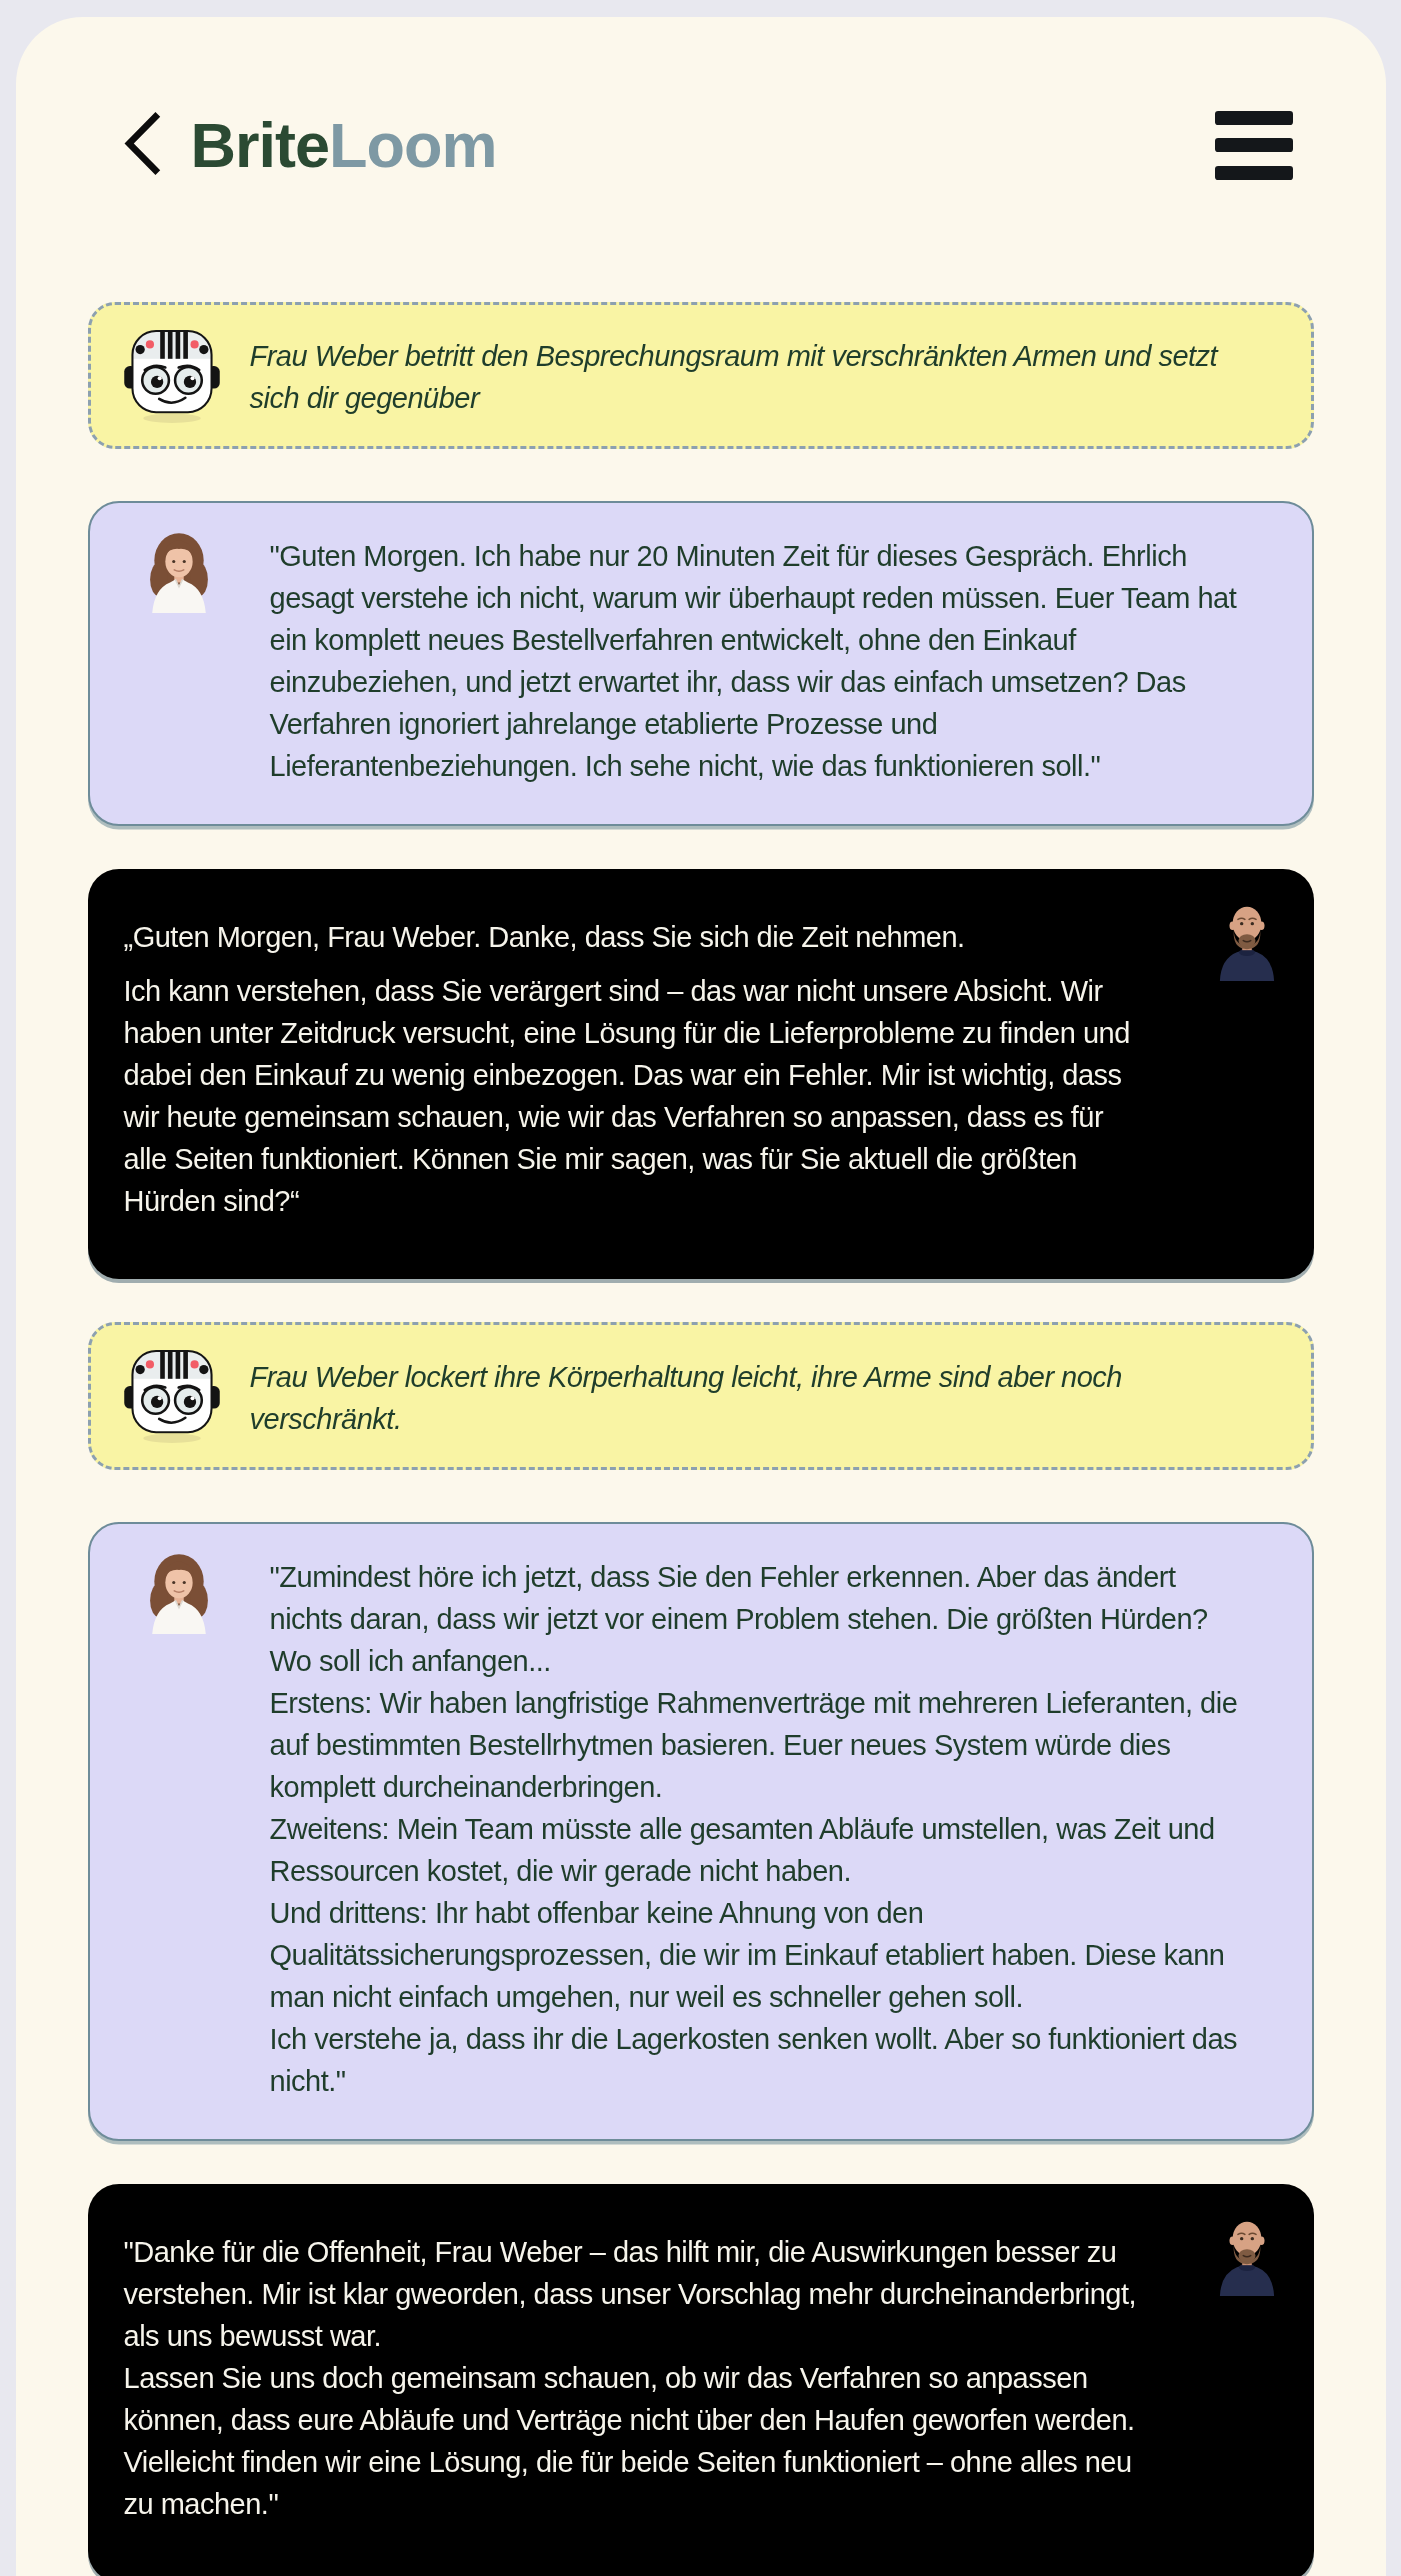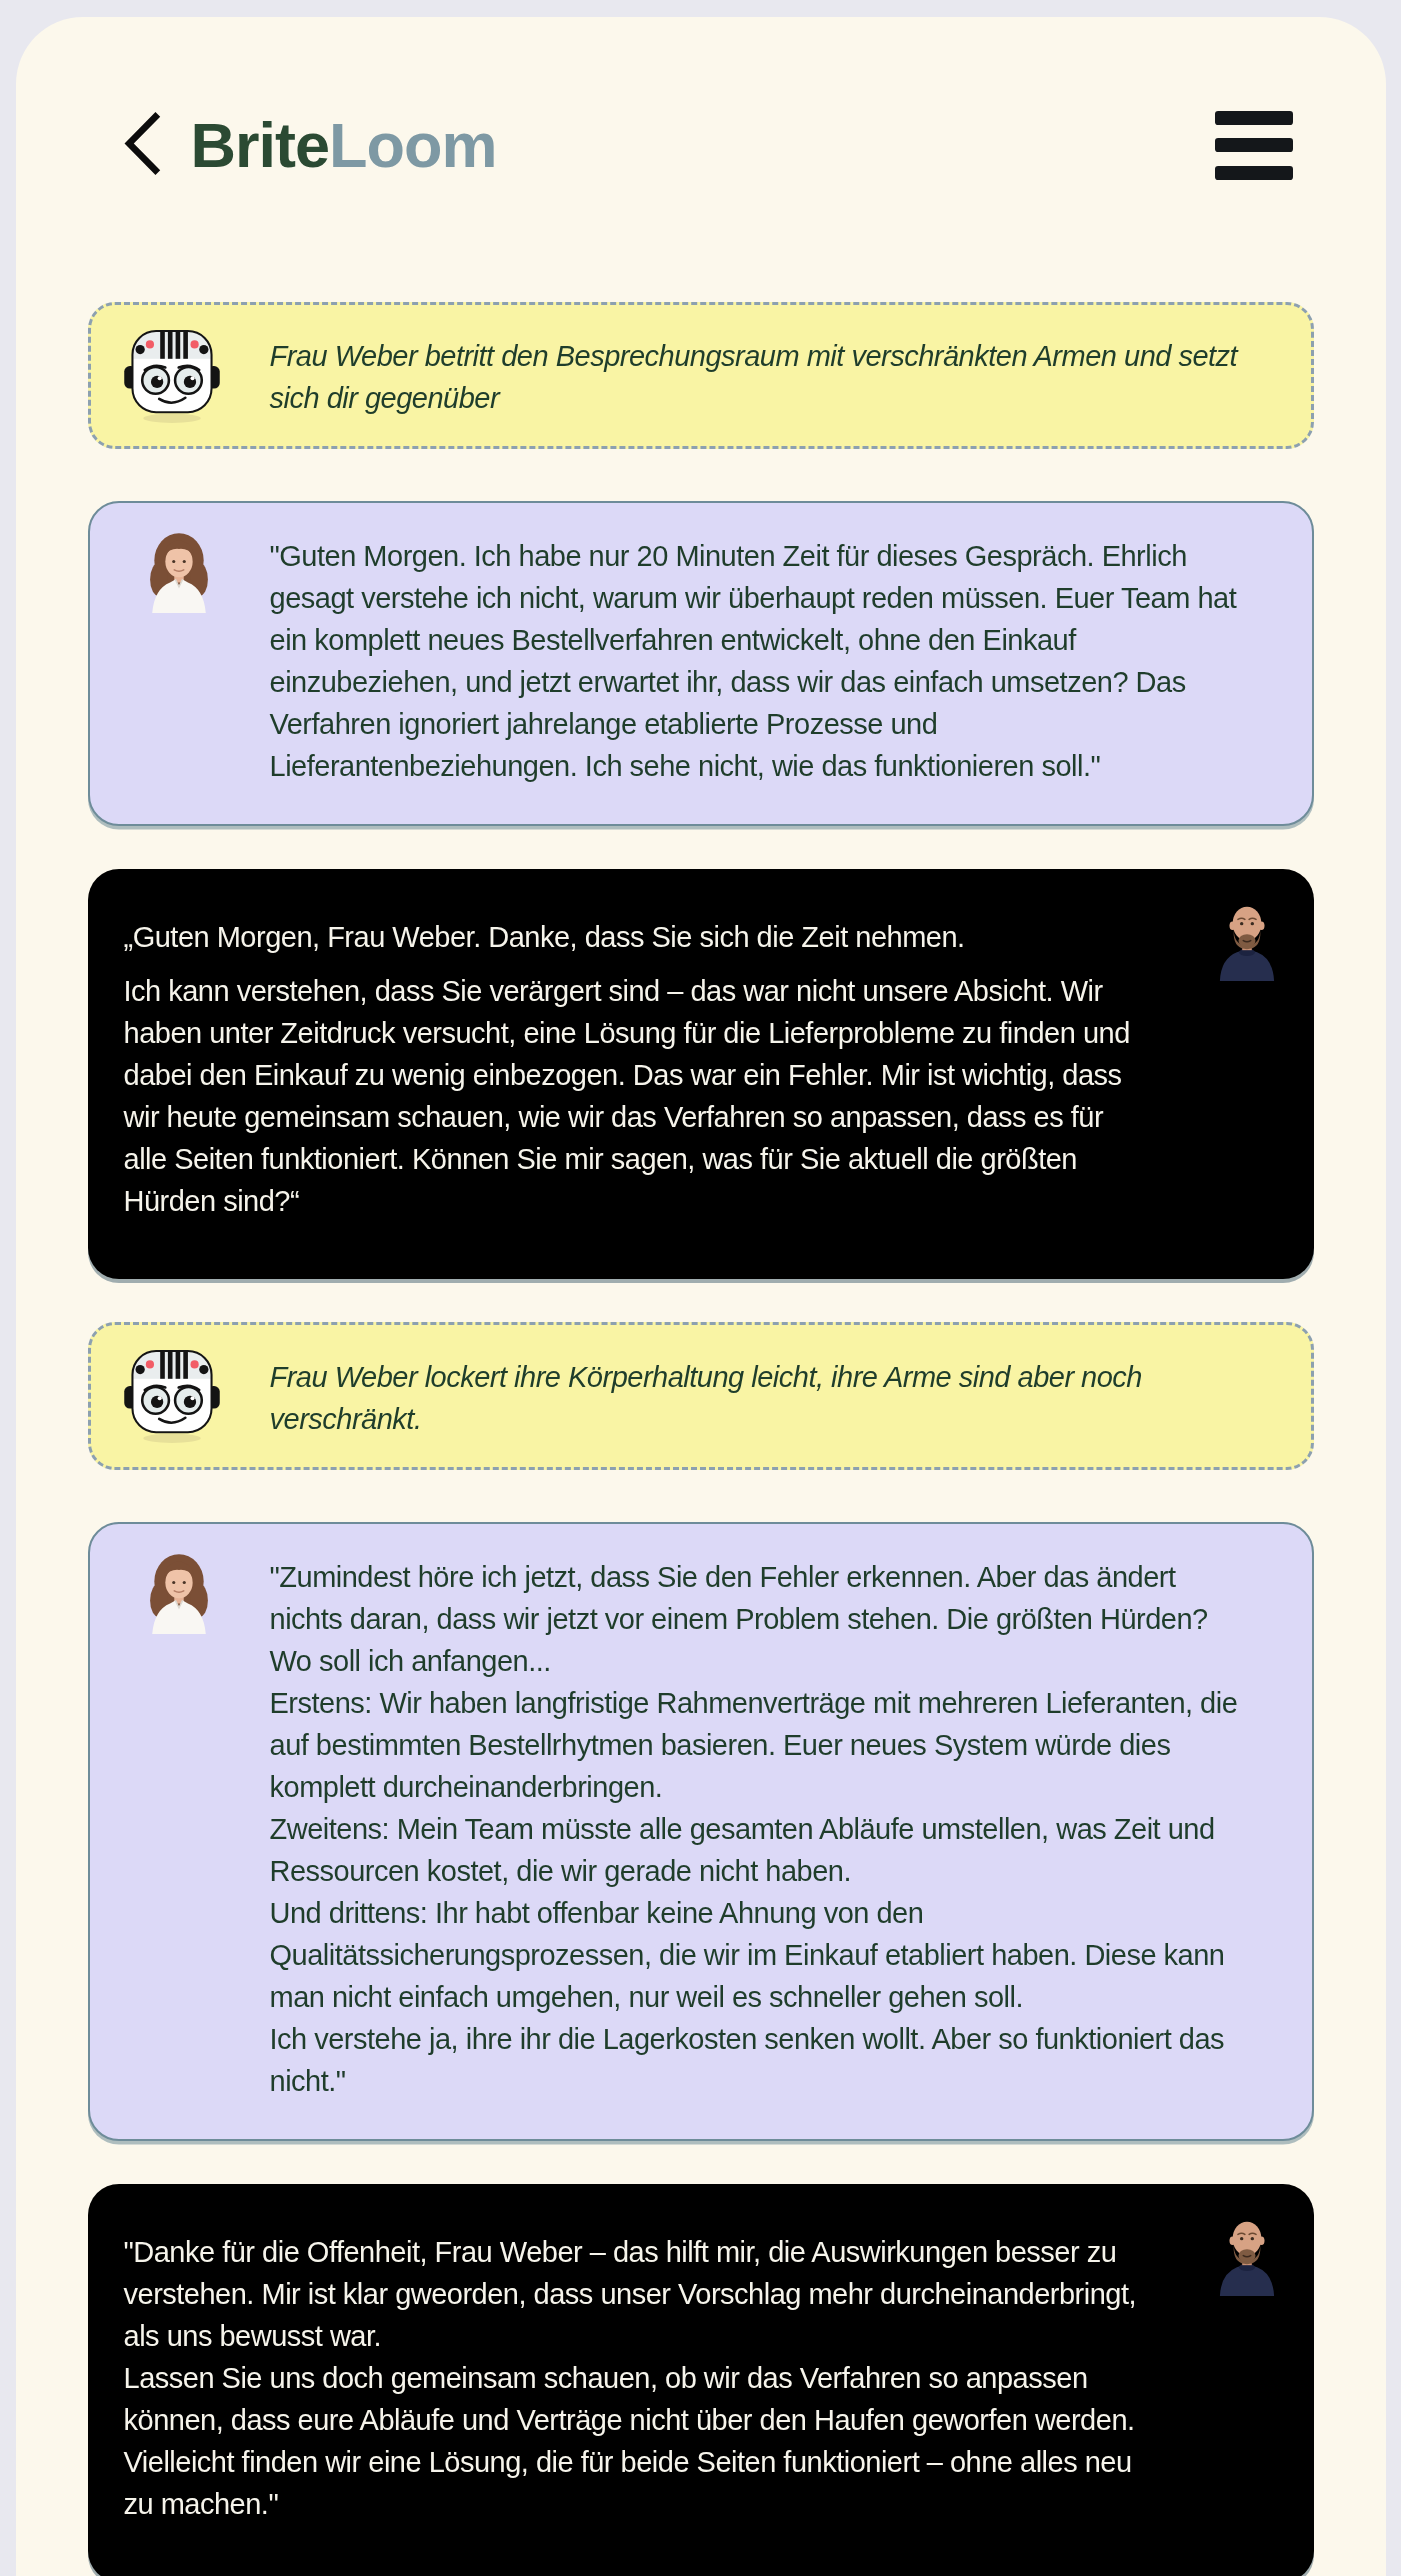--- a/index.html
+++ b/index.html
@@ -33,21 +33,21 @@
   
   .conversation { margin-top:118px; display:flex; flex-direction:column; }
   .msg { border-radius:31px; position:relative; }
   .msg + .msg { margin-top:43px; }
   .msg.narrator + .msg { margin-top:52px; }
 
   .msg.narrator {
     background:#F9F4A4;
     border:3.1px dashed #8CA0B0;
     border-radius:27px;
-    display:flex; align-items:center; gap:49px;
+    display:flex; align-items:center; gap:29px;
     padding:24px 46px 20.6px 32px;
     min-height:135px;
   }
   .narrator-text {
     font-style:italic;
     font-size:27px; line-height:45px; letter-spacing:-0.8px;
     color:#1F3D2B;
     font-weight:500;
   }
   .robot { flex:0 0 98px; }
@@ -233,21 +233,21 @@
           <circle cx="75" cy="60" r="3" fill="#4A3527"></circle>
           <path d="M56 76 Q65 81 74 76" fill="none" stroke="#B57E66" stroke-width="3" stroke-linecap="round"></path>
           <path d="M14 158 Q18 112 48 100 L58 94 L65 108 L72 94 L82 100 Q112 112 116 158 Z" fill="#F9F7F3"></path>
           <path d="M58 94 L65 108 L72 94" fill="none" stroke="#DEDAD2" stroke-width="3"></path>
         </svg>
       </span>
       <p>"Zumindest höre ich jetzt, dass Sie den Fehler erkennen. Aber das ändert nichts daran, dass wir jetzt vor einem Problem stehen. Die größten Hürden? Wo soll ich anfangen...</p>
       <p>Erstens: Wir haben langfristige Rahmenverträge mit mehreren Lieferanten, die auf bestimmten Bestellrhytmen basieren. Euer neues System würde dies komplett durcheinanderbringen.</p>
       <p>Zweitens: Mein Team müsste alle gesamten Abläufe umstellen, was Zeit und Ressourcen kostet, die wir gerade nicht haben.</p>
       <p>Und drittens: Ihr habt offenbar keine Ahnung von den Qualitätssicherungsprozessen, die wir im Einkauf etabliert haben. Diese kann man nicht einfach umgehen, nur weil es schneller gehen soll.</p>
-      <p>Ich verstehe ja, ihre ihr die Lagerkosten senken wollt. Aber so funktioniert das nicht."</p>
+      <p>Ich verstehe ja, dass ihr die Lagerkosten senken wollt. Aber so funktioniert das nicht."</p>
     </div>
 
     <div class="msg user">
       <span class="avatar">
         <svg width="70" height="85" viewBox="0 0 130 160">
           <path d="M14 160 Q16 118 46 106 Q57 101 65 101 Q73 101 84 106 Q114 118 116 160 Z" fill="#262E4E"></path>
           <ellipse cx="65" cy="106" rx="15" ry="7" fill="#1C2340"></ellipse>
           <rect x="56" y="78" width="18" height="24" fill="#C89074"></rect>
           <ellipse cx="38" cy="56" rx="6" ry="8" fill="#D7A284"></ellipse>
           <ellipse cx="92" cy="56" rx="6" ry="8" fill="#D7A284"></ellipse>

